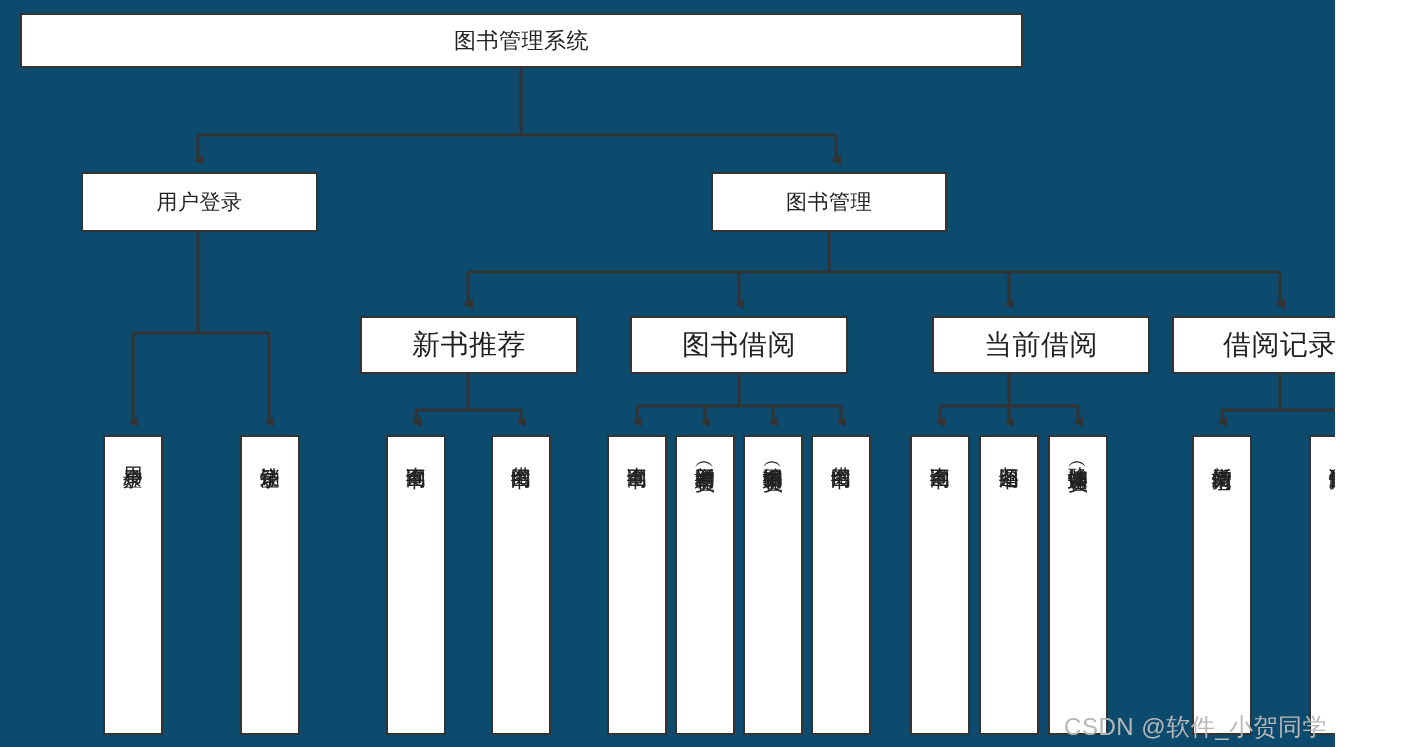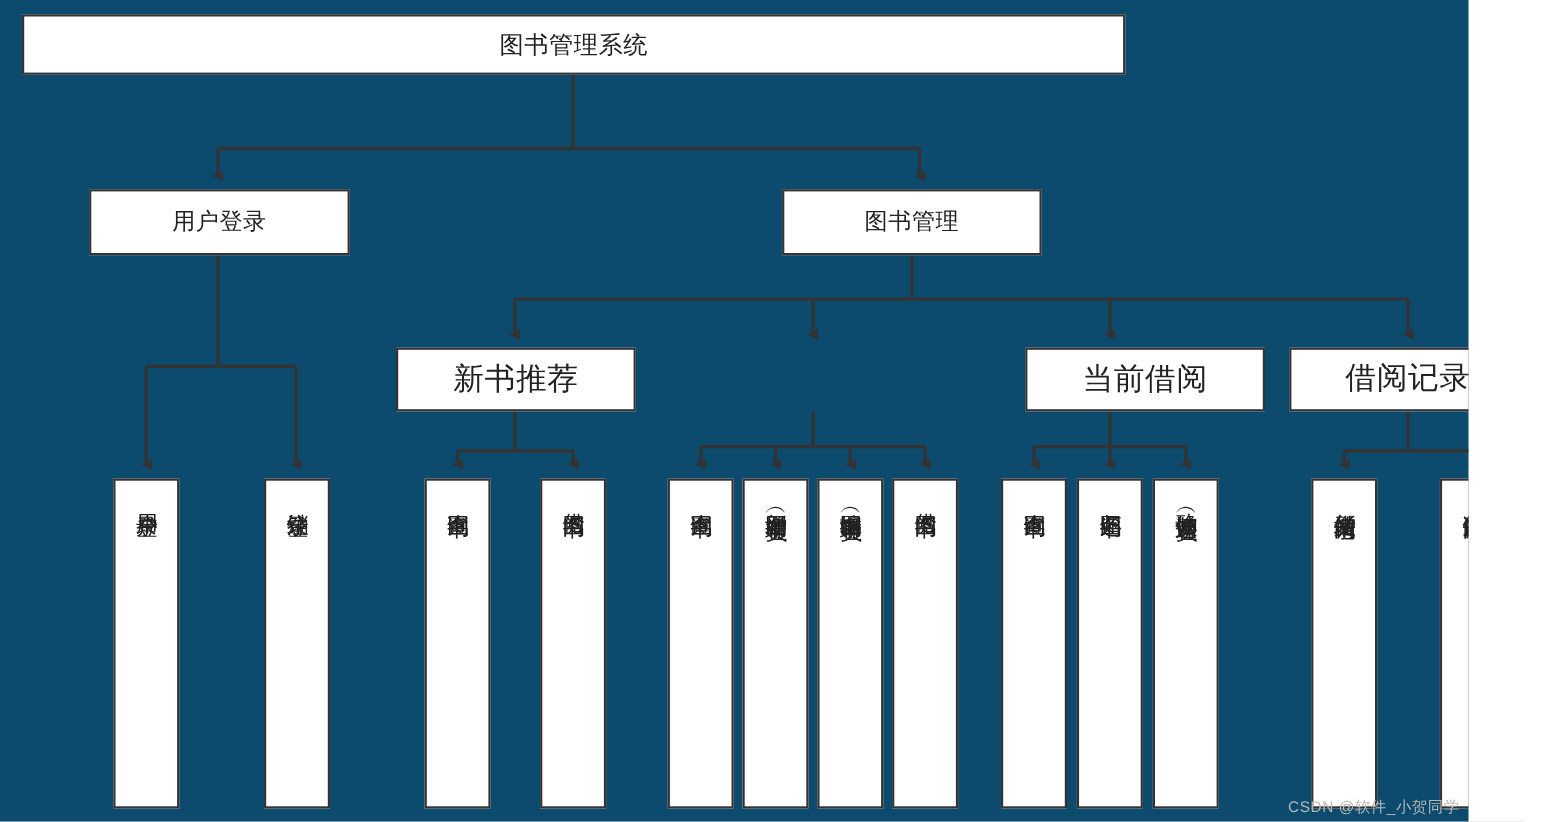--- a/index.html
+++ b/index.html
@@ -57,21 +57,21 @@
     white-space: nowrap;
     text-align: left;
   }
   .node.root .node-label { font-size: 22px; }
   .node.level2 .node-label { font-size: 21px; }
   .node.level3 .node-label { font-size: 28px; }
   #watermark {
     position: absolute;
     right: 8px;
     bottom: 4px;
-    font-size: 14px;
+    font-size: 24px;
     color: #b7b7b7;
     letter-spacing: 0.5px;
     z-index: 5;
     white-space: nowrap;
   }
 </style>
 </head>
 <body>
 
 <div id="diagram-root">
@@ -133,24 +133,27 @@
   <div class="node level2" style="left:81px; top:172px; width:237px; height:60px;">
     <span class="node-label">用户登录</span>
   </div>
   <div class="node level2" style="left:711px; top:172px; width:236px; height:60px;justify-content:center;">
     <span class="node-label">图书管理</span>
   </div>
 
   <div class="node level3" style="left:360px; top:316px; width:218px; height:58px;">
     <span class="node-label">新书推荐</span>
   </div>
+  <div class="node level3" style="left:630px; top:316px; width:218px; height:58px;">
+    <span class="node-label">图书借阅</span>
+  </div>
   <div class="node level3" style="left:900px; top:316px; width:218px; height:58px;margin-left:32px;">
     <span class="node-label">当前借阅</span>
   </div>
-  <div class="node level3" style="left:1172px; top:316px; width:216px; height:58px;font-family:Liberation Serif, serif;">
+  <div class="node level3" style="left:1172px; top:316px; width:216px; height:58px;">
     <span class="node-label">借阅记录</span>
   </div>
 
   <div class="node vertical" style="left:103px; top:435px; width:60px; height:300px;">
     <span class="node-label">用户登录</span>
   </div>
   <div class="node vertical" style="left:240px; top:435px; width:60px; height:300px;">
     <span class="node-label">注销登录</span>
   </div>
 

